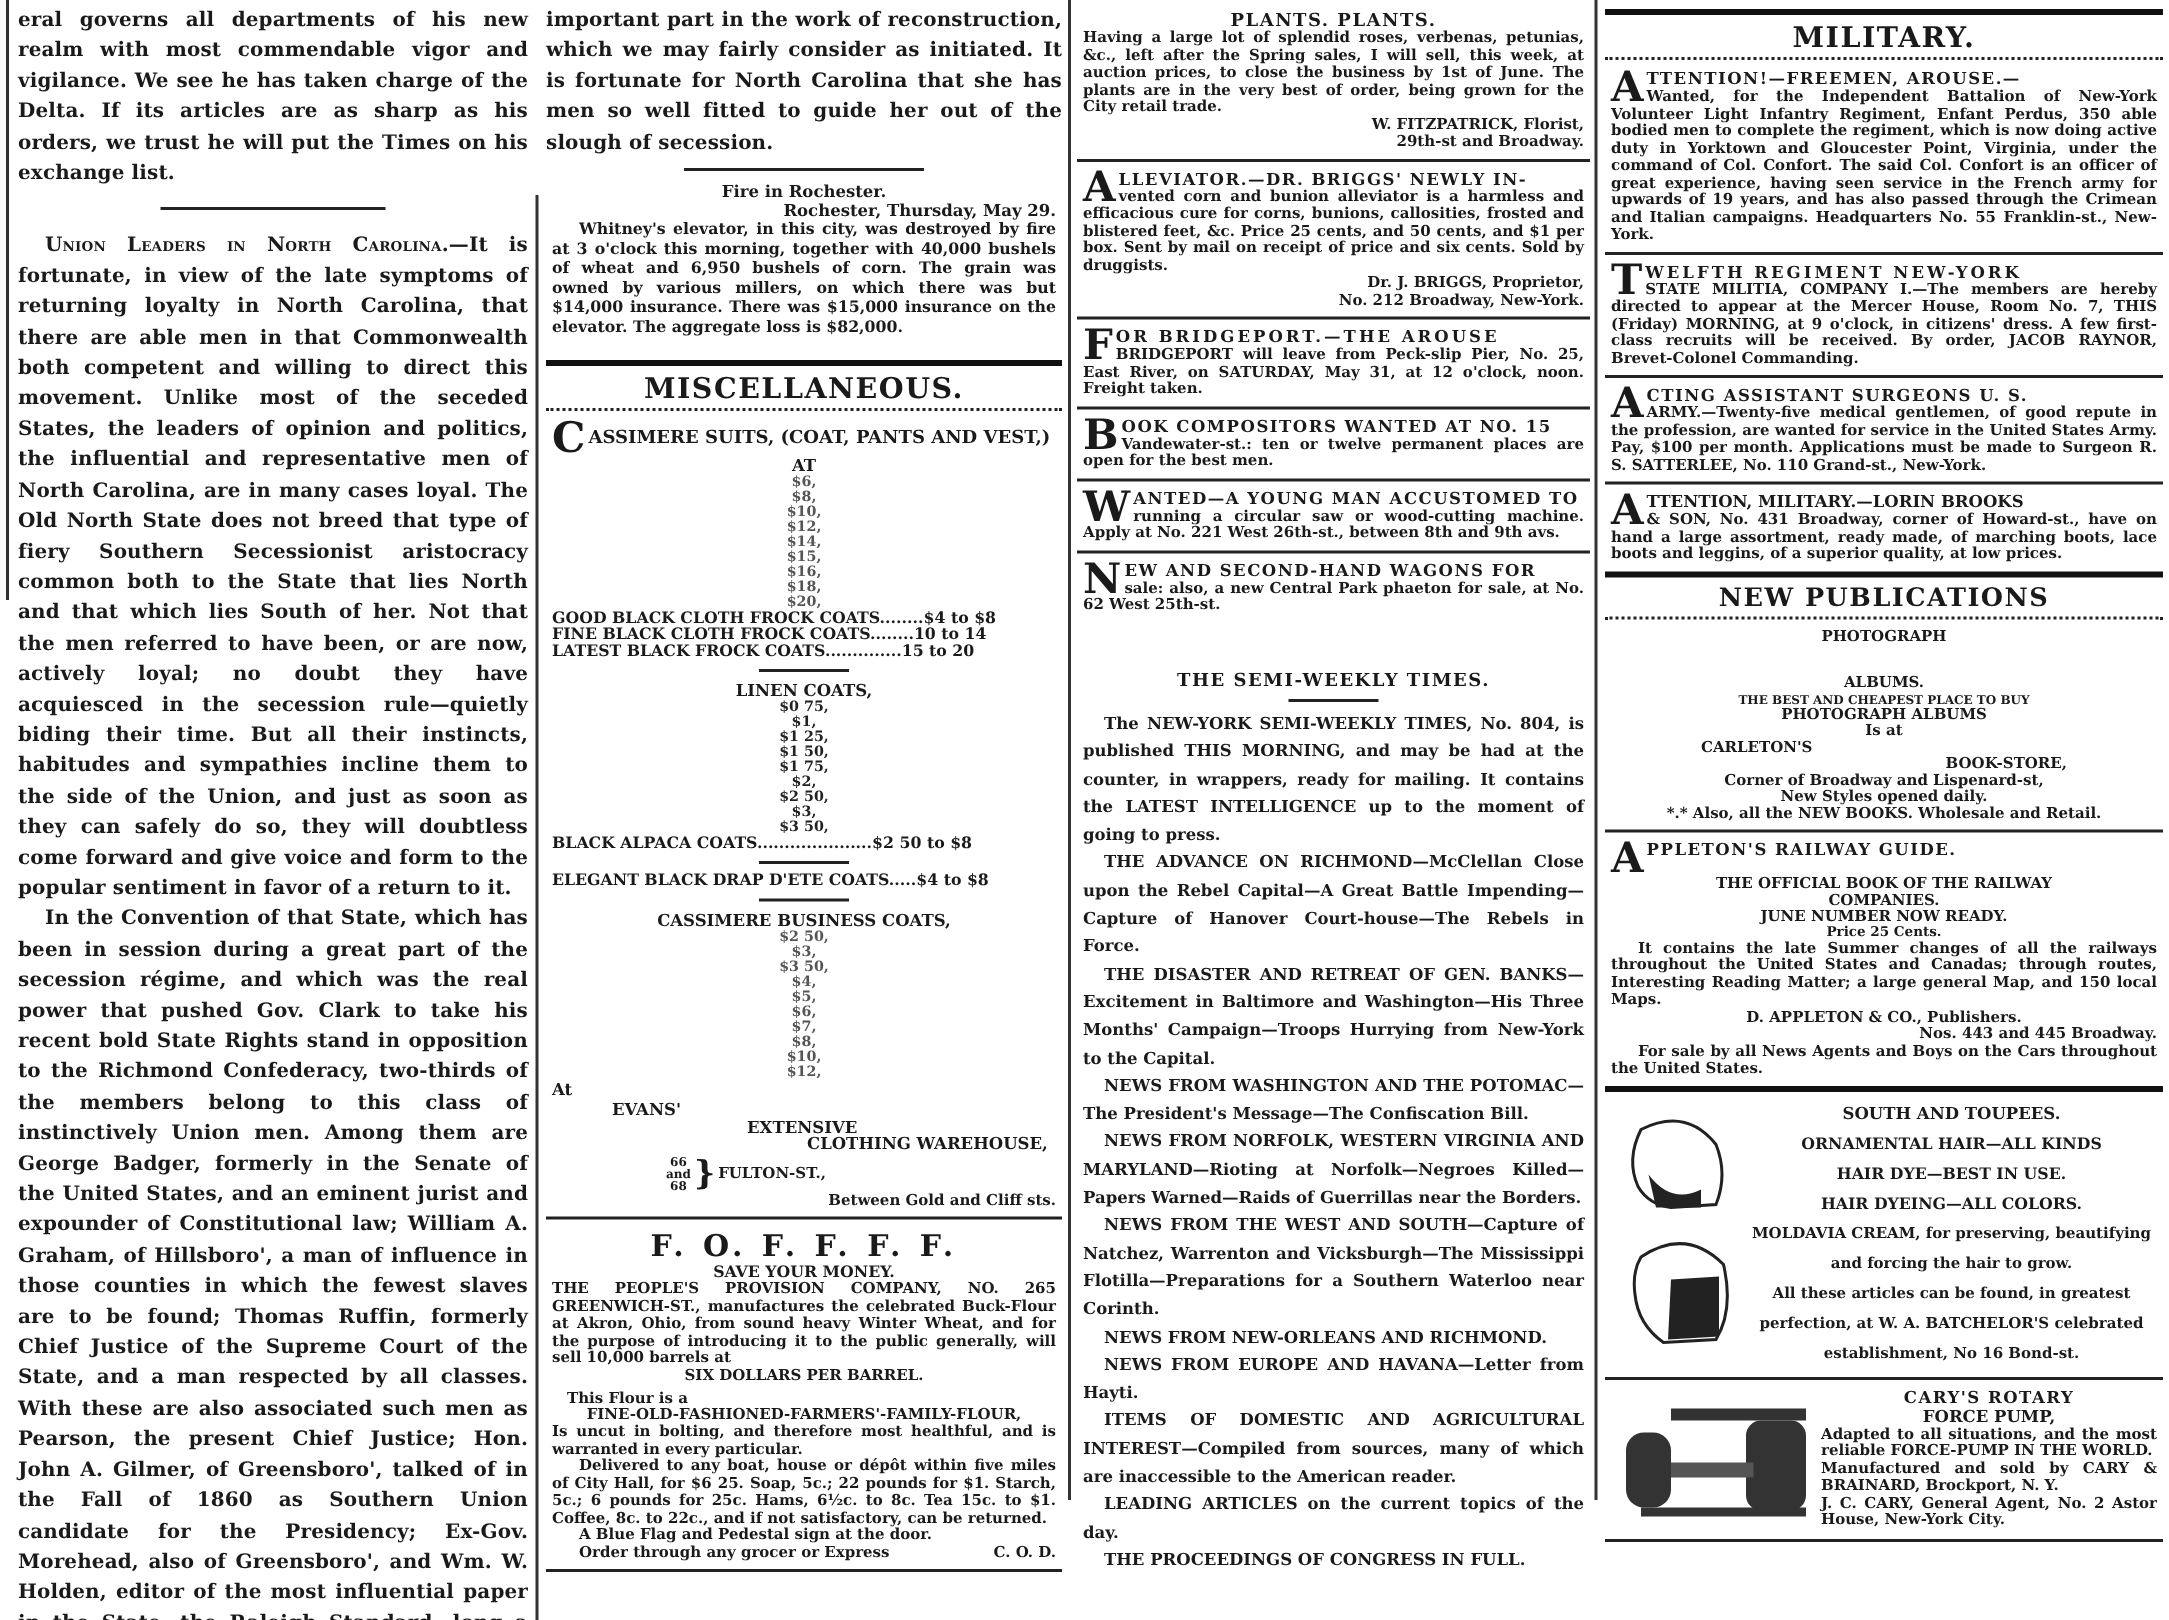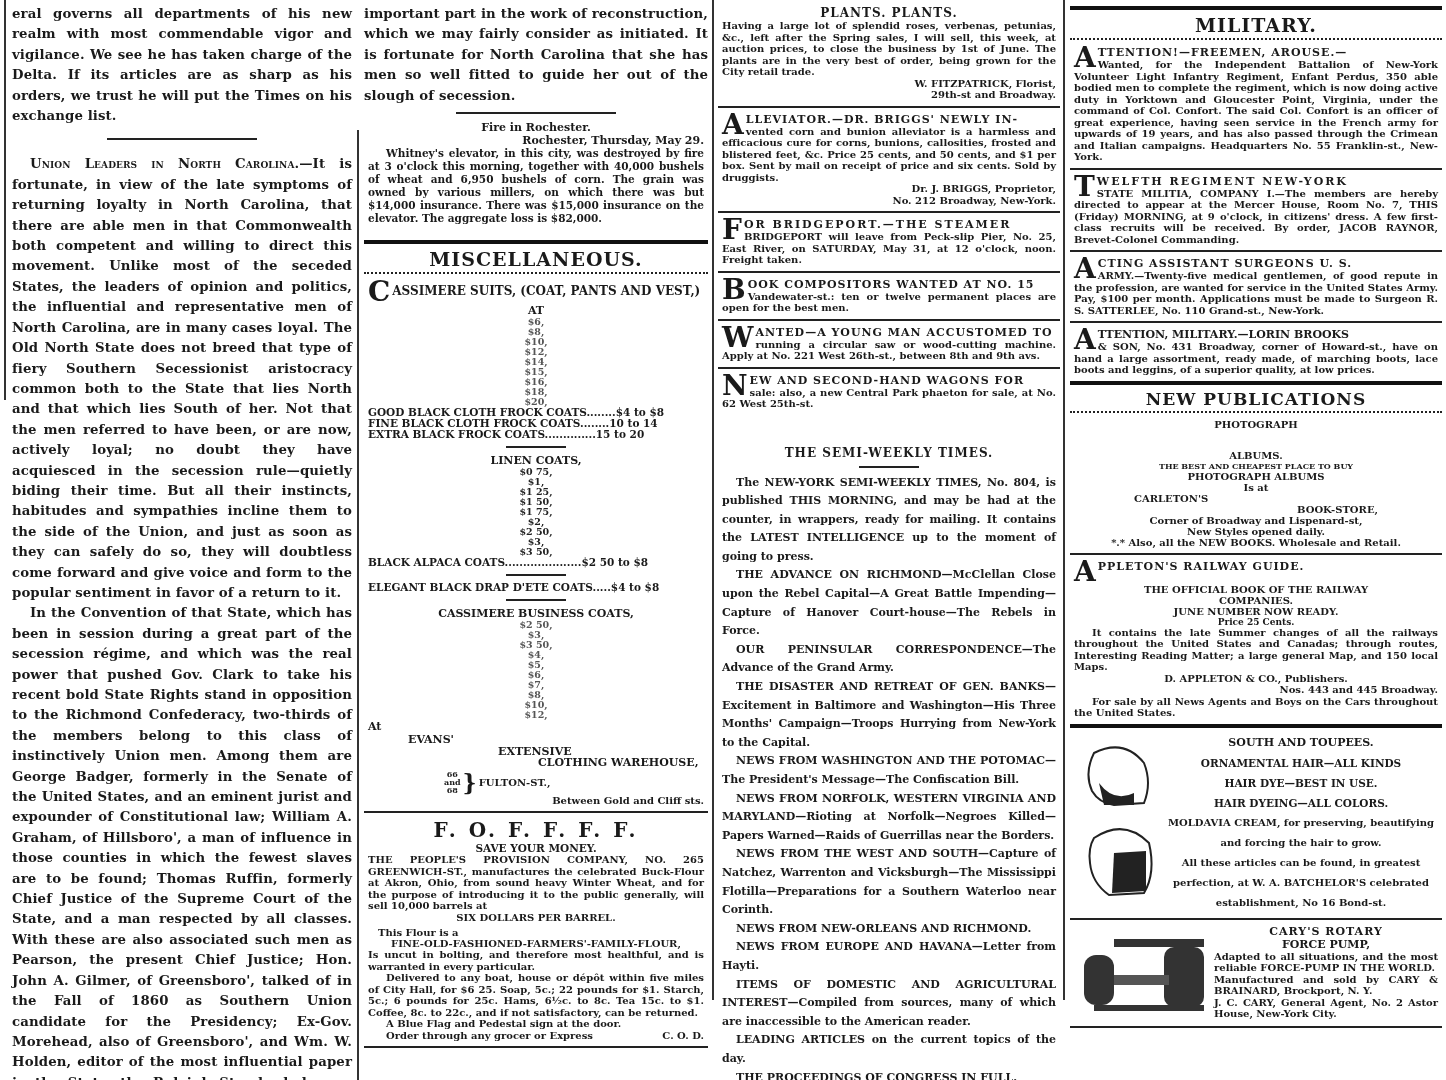--- a/index.html
+++ b/index.html
@@ -67,21 +67,21 @@
         <div>$10,</div>
         <div>$12,</div>
         <div>$14,</div>
         <div>$15,</div>
         <div>$16,</div>
         <div>$18,</div>
         <div>$20,</div>
     </div>
     <div class="coatline"><span>GOOD BLACK CLOTH FROCK COATS</span>........<span>$4 to $8</span></div>
     <div class="coatline"><span>FINE BLACK CLOTH FROCK COATS</span>........<span>10 to 14</span></div>
-    <div class="coatline"><span>EXTRA BLACK FROCK COATS</span>..............<span>15 to 20</span></div>
+    <div class="coatline"><span>LATEST BLACK FROCK COATS</span>..............<span>15 to 20</span></div>
     <div class="sepshort" style="width:60px;"></div>
     <div class="hd" style="font-size:11px;">LINEN COATS,</div>
     <div class="prices" style="color:#222;">
       <div>$0 75,</div>
         <div>$1,</div>
         <div>$1 25,</div>
         <div>$1 50,</div>
         <div>$1 75,</div>
         <div>$2,</div>
         <div>$2 50,</div>
@@ -147,21 +147,21 @@
   <div class="ad">
     <span class="drop">A</span>
     <div style="font-size:11px;font-weight:bold;letter-spacing:1px;">LLEVIATOR.—DR. BRIGGS' NEWLY IN-</div>
     <p class="small">vented corn and bunion alleviator is a harmless and efficacious cure for corns, bunions, callosities, frosted and blistered feet, &amp;c. Price 25 cents, and 50 cents, and $1 per box. Sent by mail on receipt of price and six cents. Sold by druggists.</p>
     <div class="right small">Dr. J. BRIGGS, Proprietor,</div>
     <div class="right small">No. 212 Broadway, New-York.</div>
   </div>
   <div class="hrule"></div>
   <div class="ad">
     <span class="drop">F</span>
-    <div style="font-size:11px;font-weight:bold;letter-spacing:2px;">OR BRIDGEPORT.—THE STEAMER</div>
+    <div style="font-size:11px;font-weight:bold;letter-spacing:2px;">OR BRIDGEPORT.—THE AROUSE</div>
     <p class="small">BRIDGEPORT will leave from Peck-slip Pier, No. 25, East River, on SATURDAY, May 31, at 12 o'clock, noon. Freight taken.</p>
   </div>
   <div class="hrule"></div>
   <div class="ad">
     <span class="drop">B</span>
     <div style="font-size:11px;font-weight:bold;letter-spacing:1px;">OOK COMPOSITORS WANTED AT NO. 15</div>
     <p class="small">Vandewater-st.: ten or twelve permanent places are open for the best men.</p>
   </div>
   <div class="hrule"></div>
   <div class="ad">
@@ -174,21 +174,20 @@
     <span class="drop">N</span>
     <div style="font-size:11px;font-weight:bold;letter-spacing:1px;">EW AND SECOND-HAND WAGONS FOR</div>
     <p class="small">sale: also, a new Central Park phaeton for sale, at No. 62 West 25th-st.</p>
   </div>
   <div style="height:34px;"></div>
   <div class="ad times">
     <div class="hd" style="font-size:12px;letter-spacing:1px;">THE SEMI-WEEKLY TIMES.</div>
     <div class="sepshort" style="width:60px;"></div>
     <p class="i">The NEW-YORK SEMI-WEEKLY TIMES, No. 804, is published THIS MORNING, and may be had at the counter, in wrappers, ready for mailing. It contains the LATEST INTELLIGENCE up to the moment of going to press.</p>
     <p class="i">THE ADVANCE ON RICHMOND—McClellan Close upon the Rebel Capital—A Great Battle Impending—Capture of Hanover Court-house—The Rebels in Force.</p>
-    <p class="i">OUR PENINSULAR CORRESPONDENCE—The Advance of the Grand Army.</p>
     <p class="i">THE DISASTER AND RETREAT OF GEN. BANKS—Excitement in Baltimore and Washington—His Three Months' Campaign—Troops Hurrying from New-York to the Capital.</p>
     <p class="i">NEWS FROM WASHINGTON AND THE POTOMAC—The President's Message—The Confiscation Bill.</p>
     <p class="i">NEWS FROM NORFOLK, WESTERN VIRGINIA AND MARYLAND—Rioting at Norfolk—Negroes Killed—Papers Warned—Raids of Guerrillas near the Borders.</p>
     <p class="i">NEWS FROM THE WEST AND SOUTH—Capture of Natchez, Warrenton and Vicksburgh—The Mississippi Flotilla—Preparations for a Southern Waterloo near Corinth.</p>
     <p class="i">NEWS FROM NEW-ORLEANS AND RICHMOND.</p>
     <p class="i">NEWS FROM EUROPE AND HAVANA—Letter from Hayti.</p>
     <p class="i">ITEMS OF DOMESTIC AND AGRICULTURAL INTEREST—Compiled from sources, many of which are inaccessible to the American reader.</p>
     <p class="i">LEADING ARTICLES on the current topics of the day.</p>
     <p class="i">THE PROCEEDINGS OF CONGRESS IN FULL.</p>
 

